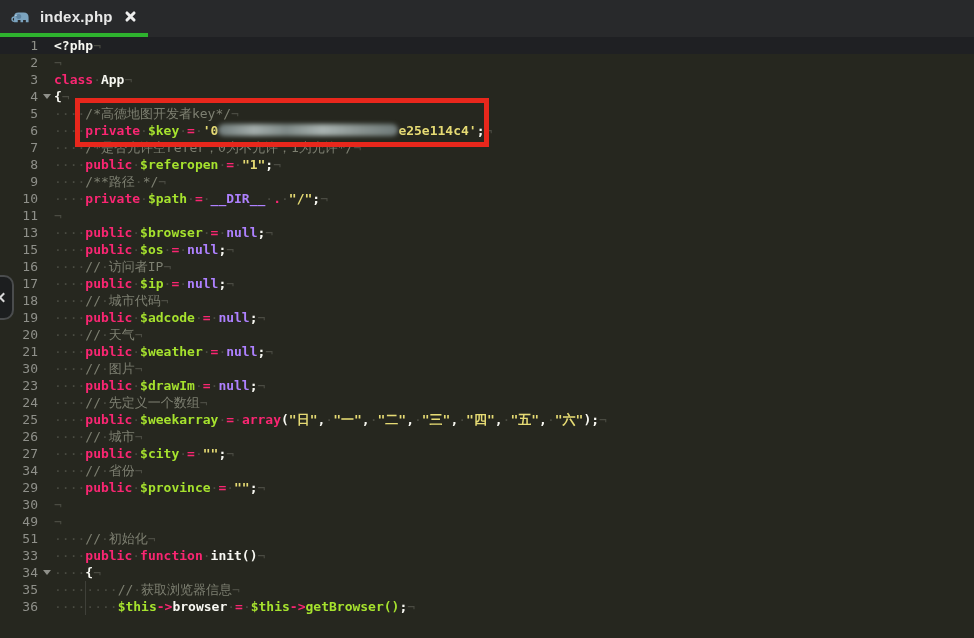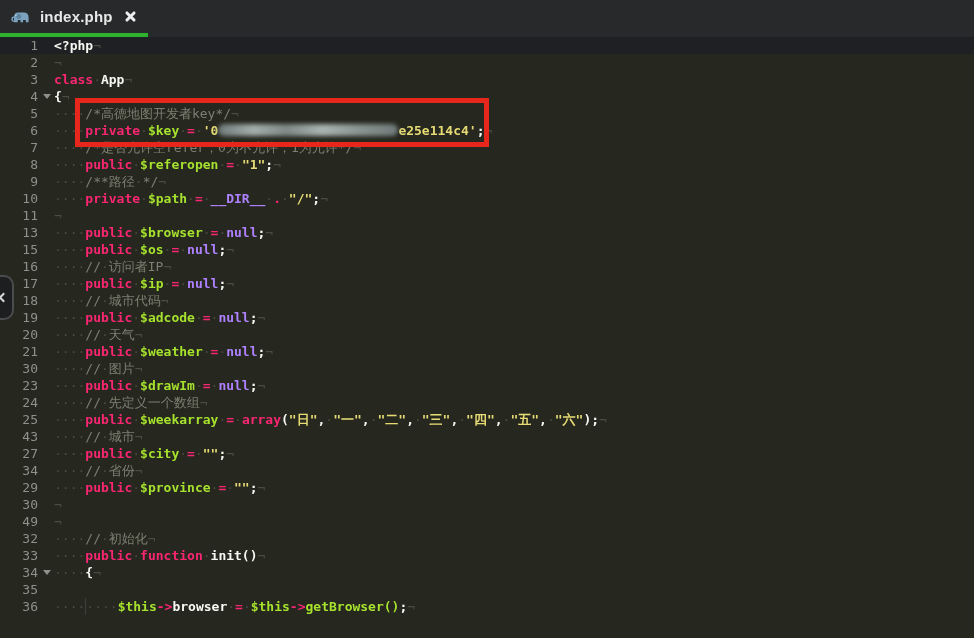--- a/index.html
+++ b/index.html
@@ -95,30 +95,30 @@
         <div class="line"><div class="lnum">16</div><div class="lfold"></div><div class="lcode"><span class="tk-ws">····</span><span class="tk-comment">//</span><span class="tk-ws">·</span><span class="tk-comment">访问者IP</span><span class="tk-eol">¬</span></div></div>
         <div class="line"><div class="lnum">17</div><div class="lfold"></div><div class="lcode"><span class="tk-ws">····</span><span class="tk-kw">public</span><span class="tk-ws">·</span><span class="tk-var">$ip</span><span class="tk-ws">·</span><span class="tk-op">=</span><span class="tk-ws">·</span><span class="tk-const">null</span><span class="tk-plain">;</span><span class="tk-eol">¬</span></div></div>
         <div class="line"><div class="lnum">18</div><div class="lfold"></div><div class="lcode"><span class="tk-ws">····</span><span class="tk-comment">//</span><span class="tk-ws">·</span><span class="tk-comment">城市代码</span><span class="tk-eol">¬</span></div></div>
         <div class="line"><div class="lnum">19</div><div class="lfold"></div><div class="lcode"><span class="tk-ws">····</span><span class="tk-kw">public</span><span class="tk-ws">·</span><span class="tk-var">$adcode</span><span class="tk-ws">·</span><span class="tk-op">=</span><span class="tk-ws">·</span><span class="tk-const">null</span><span class="tk-plain">;</span><span class="tk-eol">¬</span></div></div>
         <div class="line"><div class="lnum">20</div><div class="lfold"></div><div class="lcode"><span class="tk-ws">····</span><span class="tk-comment">//</span><span class="tk-ws">·</span><span class="tk-comment">天气</span><span class="tk-eol">¬</span></div></div>
         <div class="line"><div class="lnum">21</div><div class="lfold"></div><div class="lcode"><span class="tk-ws">····</span><span class="tk-kw">public</span><span class="tk-ws">·</span><span class="tk-var">$weather</span><span class="tk-ws">·</span><span class="tk-op">=</span><span class="tk-ws">·</span><span class="tk-const">null</span><span class="tk-plain">;</span><span class="tk-eol">¬</span></div></div>
         <div class="line"><div class="lnum">30</div><div class="lfold"></div><div class="lcode"><span class="tk-ws">····</span><span class="tk-comment">//</span><span class="tk-ws">·</span><span class="tk-comment">图片</span><span class="tk-eol">¬</span></div></div>
         <div class="line"><div class="lnum">23</div><div class="lfold"></div><div class="lcode"><span class="tk-ws">····</span><span class="tk-kw">public</span><span class="tk-ws">·</span><span class="tk-var">$drawIm</span><span class="tk-ws">·</span><span class="tk-op">=</span><span class="tk-ws">·</span><span class="tk-const">null</span><span class="tk-plain">;</span><span class="tk-eol">¬</span></div></div>
         <div class="line"><div class="lnum">24</div><div class="lfold"></div><div class="lcode"><span class="tk-ws">····</span><span class="tk-comment">//</span><span class="tk-ws">·</span><span class="tk-comment">先定义一个数组</span><span class="tk-eol">¬</span></div></div>
         <div class="line"><div class="lnum">25</div><div class="lfold"></div><div class="lcode"><span class="tk-ws">····</span><span class="tk-kw">public</span><span class="tk-ws">·</span><span class="tk-var">$weekarray</span><span class="tk-ws">·</span><span class="tk-op">=</span><span class="tk-ws">·</span><span class="tk-kw">array</span><span class="tk-plain">(</span><span class="tk-str">"日"</span><span class="tk-plain">,</span><span class="tk-ws">·</span><span class="tk-str">"一"</span><span class="tk-plain">,</span><span class="tk-ws">·</span><span class="tk-str">"二"</span><span class="tk-plain">,</span><span class="tk-ws">·</span><span class="tk-str">"三"</span><span class="tk-plain">,</span><span class="tk-ws">·</span><span class="tk-str">"四"</span><span class="tk-plain">,</span><span class="tk-ws">·</span><span class="tk-str">"五"</span><span class="tk-plain">,</span><span class="tk-ws">·</span><span class="tk-str">"六"</span><span class="tk-plain">);</span><span class="tk-eol">¬</span></div></div>
-        <div class="line"><div class="lnum">43</div><div class="lfold"></div><div class="lcode"><span class="tk-ws">····</span><span class="tk-comment">//</span><span class="tk-ws">·</span><span class="tk-comment">城市</span><span class="tk-eol">¬</span></div></div>
+        <div class="line"><div class="lnum">26</div><div class="lfold"></div><div class="lcode"><span class="tk-ws">····</span><span class="tk-comment">//</span><span class="tk-ws">·</span><span class="tk-comment">城市</span><span class="tk-eol">¬</span></div></div>
         <div class="line"><div class="lnum">27</div><div class="lfold"></div><div class="lcode"><span class="tk-ws">····</span><span class="tk-kw">public</span><span class="tk-ws">·</span><span class="tk-var">$city</span><span class="tk-ws">·</span><span class="tk-op">=</span><span class="tk-ws">·</span><span class="tk-str">""</span><span class="tk-plain">;</span><span class="tk-eol">¬</span></div></div>
         <div class="line"><div class="lnum">34</div><div class="lfold"></div><div class="lcode"><span class="tk-ws">····</span><span class="tk-comment">//</span><span class="tk-ws">·</span><span class="tk-comment">省份</span><span class="tk-eol">¬</span></div></div>
         <div class="line"><div class="lnum">29</div><div class="lfold"></div><div class="lcode"><span class="tk-ws">····</span><span class="tk-kw">public</span><span class="tk-ws">·</span><span class="tk-var">$province</span><span class="tk-ws">·</span><span class="tk-op">=</span><span class="tk-ws">·</span><span class="tk-str">""</span><span class="tk-plain">;</span><span class="tk-eol">¬</span></div></div>
         <div class="line"><div class="lnum">30</div><div class="lfold"></div><div class="lcode"><span class="tk-eol">¬</span></div></div>
         <div class="line"><div class="lnum">49</div><div class="lfold"></div><div class="lcode"><span class="tk-eol">¬</span></div></div>
-        <div class="line"><div class="lnum">32</div><div class="lfold"></div><div class="lcode"><span class="tk-ws">····</span><span class="tk-comment">//</span><span class="tk-ws">·</span><span class="tk-comment">初始化</span><span class="tk-eol">¬</span></div></div>
+        <div class="line"><div class="lnum">51</div><div class="lfold"></div><div class="lcode"><span class="tk-ws">····</span><span class="tk-comment">//</span><span class="tk-ws">·</span><span class="tk-comment">初始化</span><span class="tk-eol">¬</span></div></div>
         <div class="line"><div class="lnum">33</div><div class="lfold"></div><div class="lcode"><span class="tk-ws">····</span><span class="tk-kw">public</span><span class="tk-ws">·</span><span class="tk-kw">function</span><span class="tk-ws">·</span><span class="tk-plain">init()</span><span class="tk-eol">¬</span></div></div>
         <div class="line"><div class="lnum">34</div><div class="lfold"><span class="foldtri"></span></div><div class="lcode"><span class="tk-ws">····</span><span class="tk-plain">{</span><span class="tk-eol">¬</span></div></div>
-        <div class="line"><div class="lnum">35</div><div class="lfold"></div></div>
+        <div class="line"><div class="lnum">35</div><div class="lfold"></div><div class="lcode"><span class="tk-ws">····</span><span class="tk-guide"></span><span class="tk-ws">····</span><span class="tk-comment">//</span><span class="tk-ws">·</span><span class="tk-comment">获取浏览器信息</span><span class="tk-eol">¬</span></div></div>
         <div class="line"><div class="lnum">36</div><div class="lfold"></div><div class="lcode"><span class="tk-ws">····</span><span class="tk-guide"></span><span class="tk-ws">····</span><span class="tk-var">$this</span><span class="tk-op">-&gt;</span><span class="tk-plain">browser</span><span class="tk-ws">·</span><span class="tk-op">=</span><span class="tk-ws">·</span><span class="tk-var">$this</span><span class="tk-op">-&gt;</span><span class="tk-var">getBrowser()</span><span class="tk-plain">;</span><span class="tk-eol">¬</span></div></div>
       </div>
   </div>
 
   <div class="redbox"></div>
 
   <div class="sidetoggle">
     <span class="chev"></span>
   </div>
 

